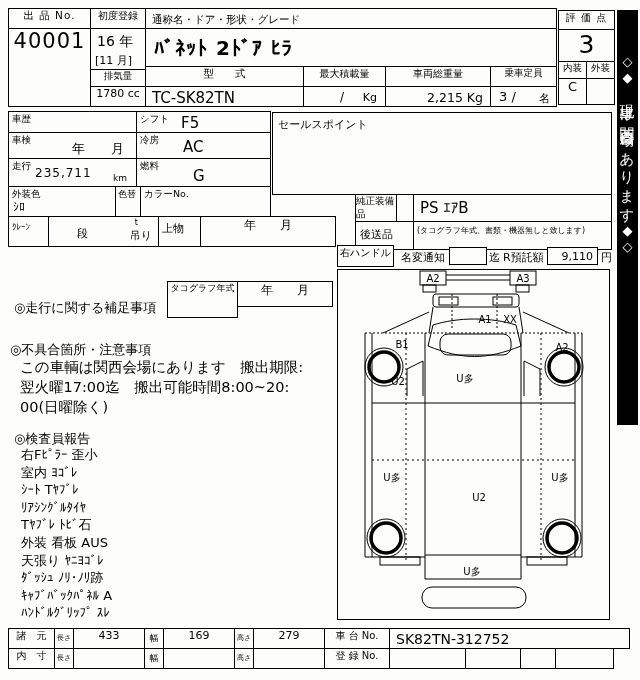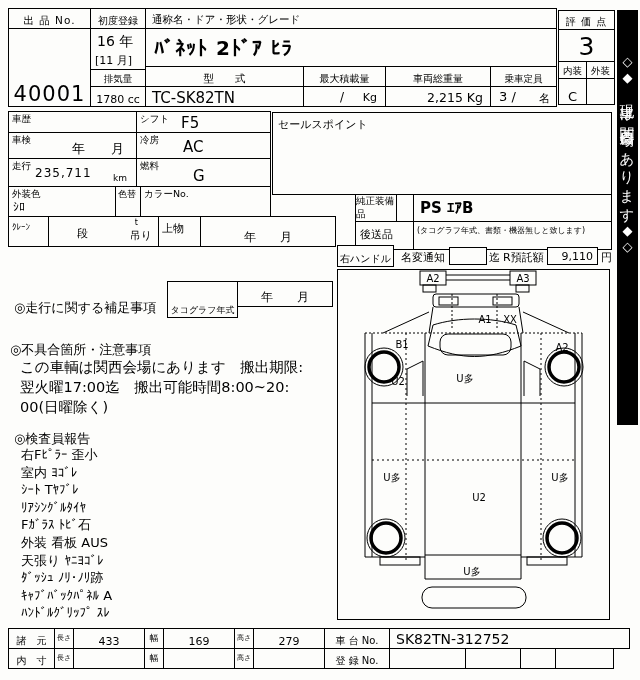--- a/index.html
+++ b/index.html
@@ -3,21 +3,21 @@
 <meta charset="utf-8">
 <style>
   html,body{margin:0;padding:0;background:#e8e8e6;}
   .sheet{
     position:relative;width:640px;height:680px;background:#fdfdfb;
     font-family:"DejaVu Sans","Liberation Sans",sans-serif;color:#000;
     overflow:hidden;
   }
   .b{position:absolute;border:1px solid #000;box-sizing:border-box;background:#fdfdfb;}
   .t{position:absolute;white-space:nowrap;}
-  .ctr{display:flex;align-items:flex-end;justify-content:center;}
+  .ctr{display:flex;align-items:flex-start;justify-content:center;}
   .cl{position:absolute;top:1px;left:3px;font-size:9.5px;white-space:nowrap;}
   .hdr{font-size:10.5px;letter-spacing:1px;}
   .vstack{font-size:7px;line-height:7.5px;text-align:center;word-break:break-all;display:flex;align-items:center;justify-content:center;}
   .banner{
     position:absolute;background:#000;color:#fff;
     writing-mode:vertical-rl;text-orientation:upright;
     box-sizing:border-box;padding-top:44px;
     font-size:14.5px;letter-spacing:2px;line-height:21px;
   }
   .banner .mk{font-size:13px;letter-spacing:1px;}
@@ -158,21 +158,21 @@
   </div>
 
   <div class="b" style="left:272px;top:112px;width:340px;height:83px">
     <span class="t" style="left:5px;top:4px;font-size:11px">セールスポイント</span>
     <span class="t" style="left:5px;top:22px;font-size:11px"></span>
   </div>
   <div class="b ctr" style="left:355px;top:194px;width:42px;height:28px;font-size:9.5px">
       <span>純正装備品</span>
     </div>
   <div class="b" style="left:413px;top:194px;width:199px;height:28px">
-    <span class="t" style="left:6px;top:4px;font-size:15px;font-weight:700">PS ｴｱB</span>
+    <span class="t" style="left:6px;top:4px;font-size:15px;font-weight:400">PS ｴｱB</span>
   </div>
   <div class="b" style="left:355px;top:221px;width:59px;height:29px">
     <span class="t" style="left:4px;top:5px;font-size:11px">後送品</span>
   </div>
   <div class="b" style="left:413px;top:221px;width:199px;height:29px">
     <span class="t" style="left:3px;top:3px;font-size:8px">(タコグラフ年式、書類・機器無しと致します)</span>
   </div>
 
   <div class="b ctr" style="left:337px;top:245px;width:57px;height:22px;font-size:10px">
       <span>右ハンドル</span>
@@ -200,21 +200,21 @@
     <span style="display:block">翌火曜17:00迄　搬出可能時間8:00~20:</span>
     <span style="display:block">00(日曜除く)</span>
   </div>
 
   <span class="notes" style="left:14px;top:430px;font-size:13px">◎検査員報告</span>
   <div class="notes" style="left:21px;top:446px;font-size:13px;line-height:17.6px">
     <span style="display:block">右Fﾋﾟﾗｰ 歪小</span>
     <span style="display:block">室内 ﾖｺﾞﾚ</span>
     <span style="display:block">ｼｰﾄ Tﾔﾌﾞﾚ</span>
     <span style="display:block">ﾘｱｼﾝｸﾞﾙﾀｲﾔ</span>
-    <span style="display:block">Fｶﾞﾗｽ ﾄﾋﾞ石</span>
+    <span style="display:block">Tﾔﾌﾞﾚ ﾄﾋﾞ石</span>
     <span style="display:block">外装 看板 AUS</span>
     <span style="display:block">天張り ﾔﾆﾖｺﾞﾚ</span>
     <span style="display:block">ﾀﾞｯｼｭ ﾉﾘ･ﾉﾘ跡</span>
     <span style="display:block">ｷｬﾌﾞﾊﾞｯｸﾊﾟﾈﾙ A</span>
     <span style="display:block">ﾊﾝﾄﾞﾙｸﾞﾘｯﾌﾟ ｽﾚ</span>
   </div>
 
   <div class="b" style="left:337px;top:269px;width:273px;height:351px">
     <svg width="271" height="349" viewBox="0 0 271 349">
       <g stroke="#000" fill="none" stroke-width="1">

